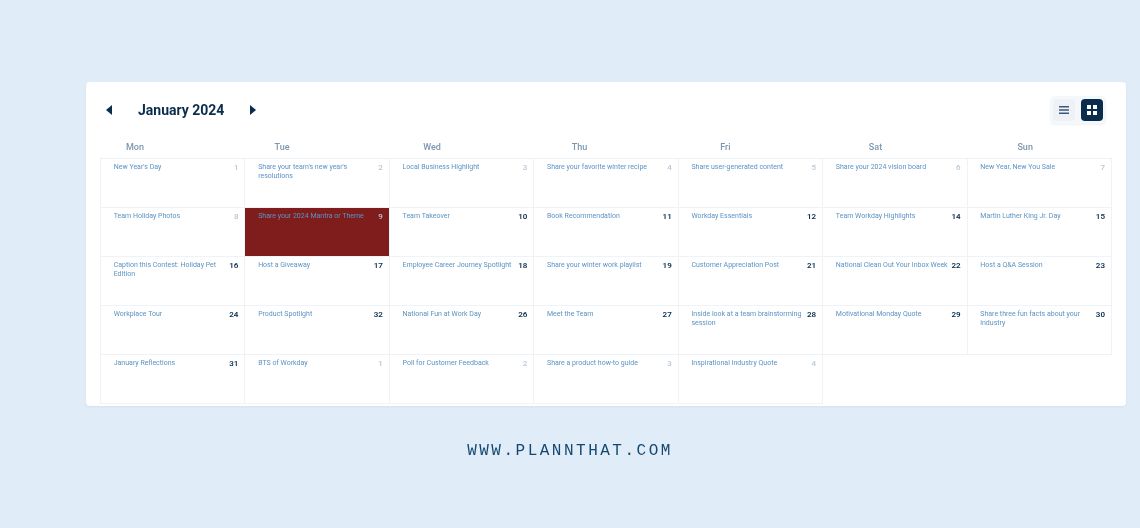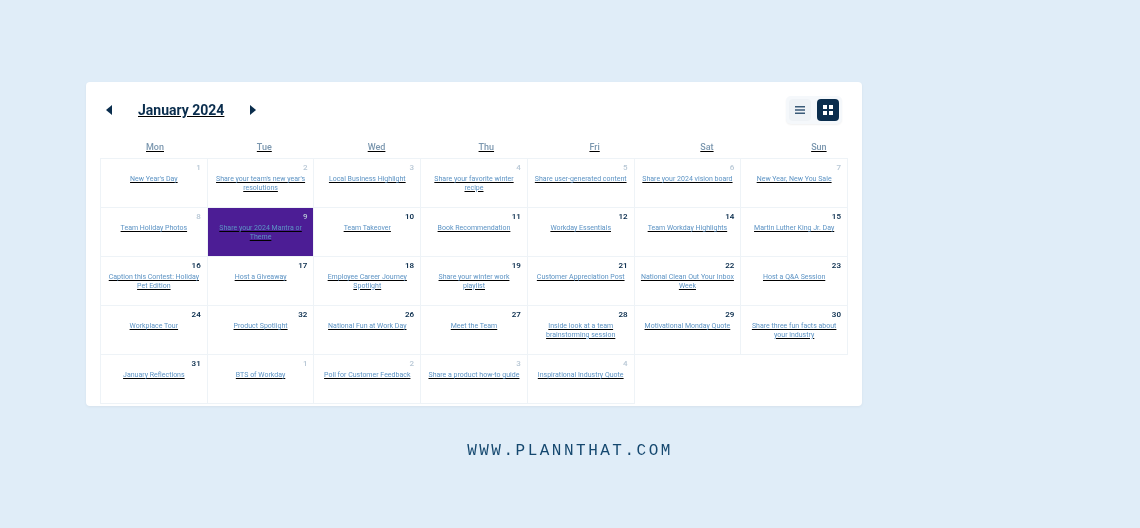--- a/index.html
+++ b/index.html
@@ -7,25 +7,24 @@
   body {
     background: #e0edf8;
     font-family: -apple-system, BlinkMacSystemFont, "Segoe UI", Roboto, Helvetica, Arial, sans-serif;
     position: relative;
     overflow: hidden;
   }
   .card {
     position: absolute;
     top: 82px;
     left: 86px;
-    width: 776px;
+    width: 1040px;
     background: #ffffff;
     border-radius: 4px;
     box-shadow: 0 1px 3px rgba(0,0,0,0.05);
-    text-decoration: underline;
   }
   .header {
     display: flex;
     align-items: center;
     justify-content: space-between;
     padding: 14px 20px 10px 20px;
   }
   .header-left {
     display: flex;
     align-items: center;
@@ -66,53 +65,52 @@
   .dow-row {
     display: grid;
     grid-template-columns: repeat(7, 1fr);
     padding: 8px 0 6px 0;
   }
   .dow {
     font-size: 9px;
     color: #7b97af;
     padding-left: 40px;
     font-weight: 500;
-    margin-left: 20px;
   }
 
   .cal-grid {
     display: grid;
     grid-template-columns: repeat(7, 1fr);
     grid-auto-rows: 49px;
     border-top: 1px solid #eef3f7;
     border-left: 1px solid #eef3f7;
     margin: 0 14px 2px 14px;
   }
   .cell {
     border-right: 1px solid #eef3f7;
     border-bottom: 1px solid #eef3f7;
     position: relative;
     padding: 4px 6px;
   }
-  .cell.hl { background: #4c1d95; }
+  .cell.hl { background: #7f1d1d; }
   .daynum {
     position: absolute;
     top: 4px;
     right: 6px;
     font-size: 8px;
     color: #0a2d4d;
     font-weight: 600;
   }
   .daynum.muted { color: #b7c7d5; font-weight: 500; }
   .event {
     font-size: 7px;
     line-height: 1.25;
     color: #5c93c4;
-    text-align: center;
-    margin: 12px auto;
+    text-align: left;
+    margin: 0 auto;
     max-width: 118px;
     word-wrap: break-word;
   }
   .footer-link {
     position: absolute;
     top: 442px;
     left: 0; right: 0;
     text-align: center;
     font-size: 16px;
     letter-spacing: 2.5px;

